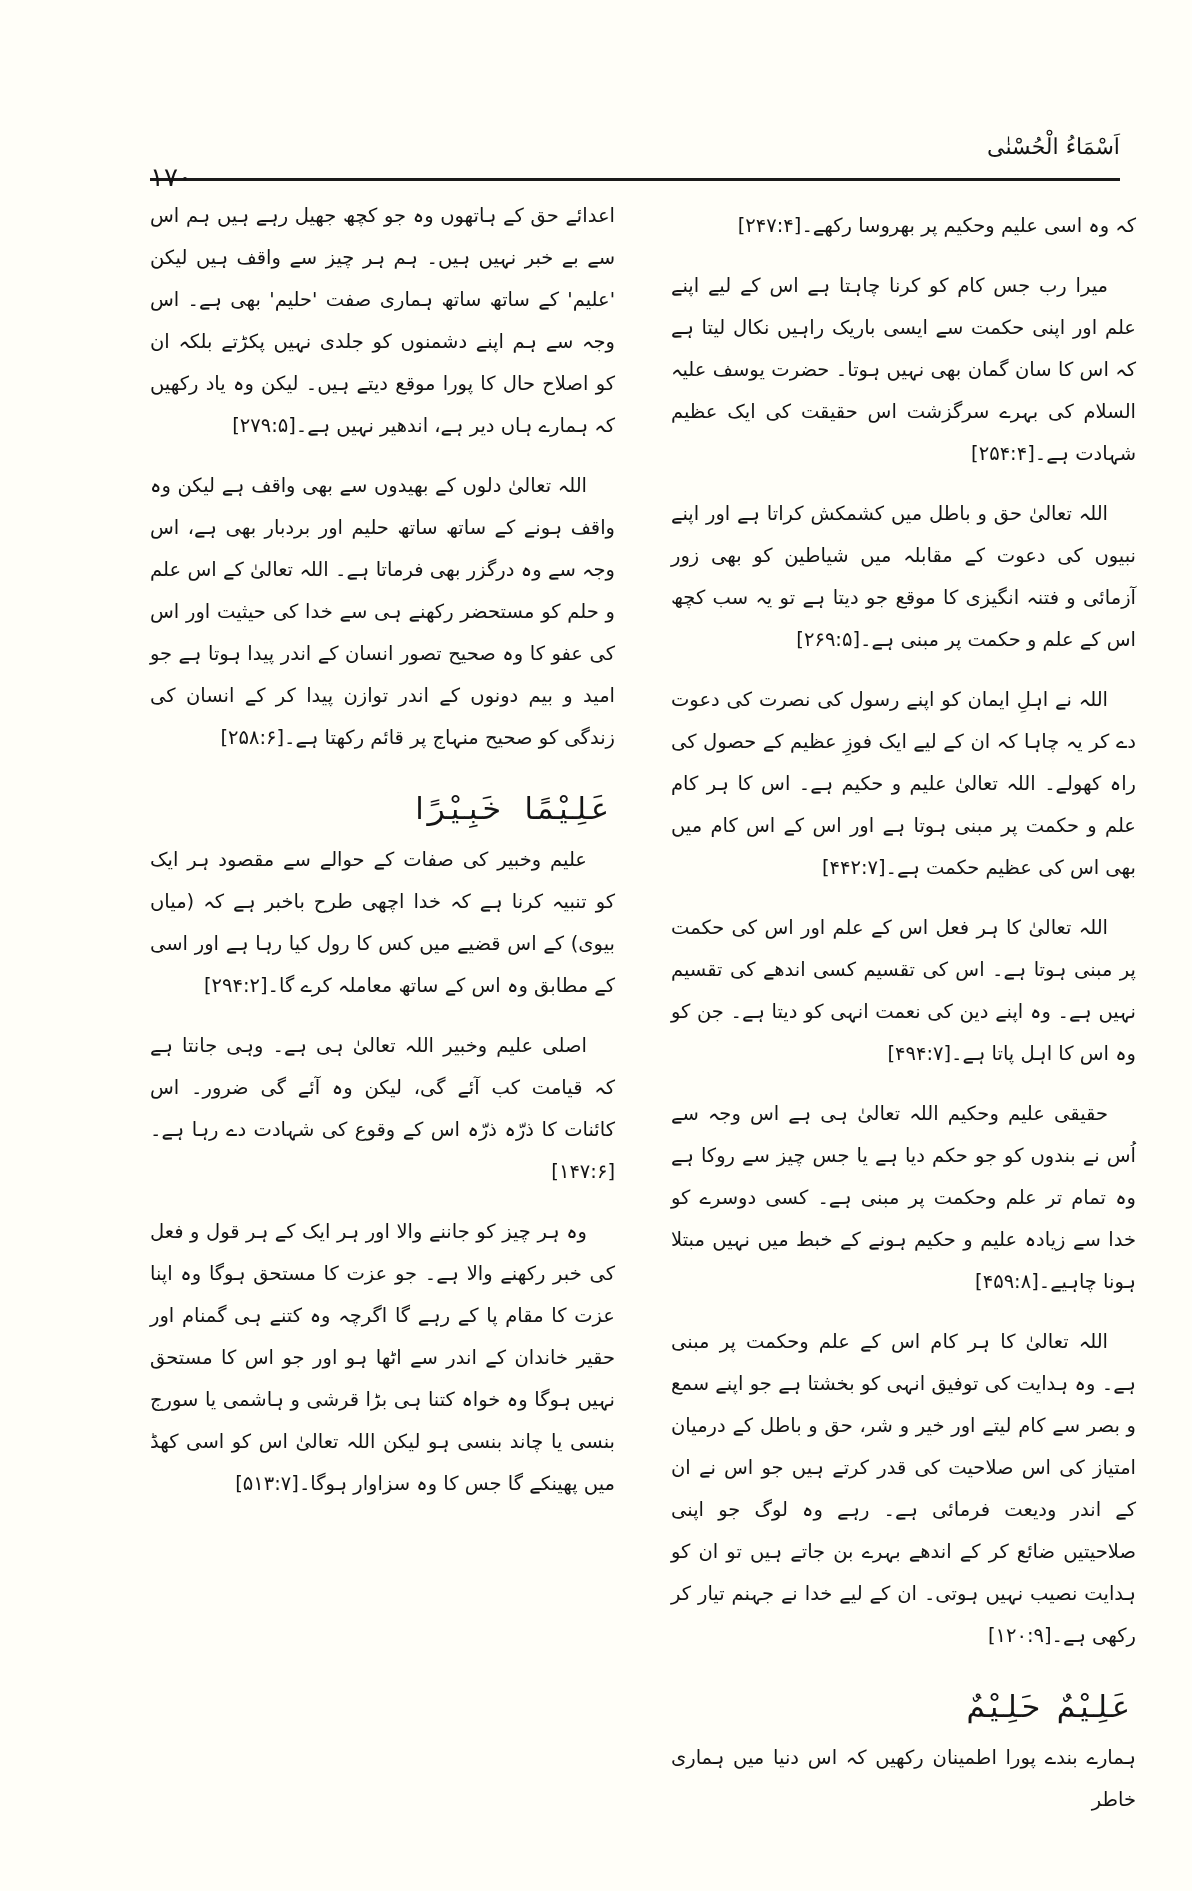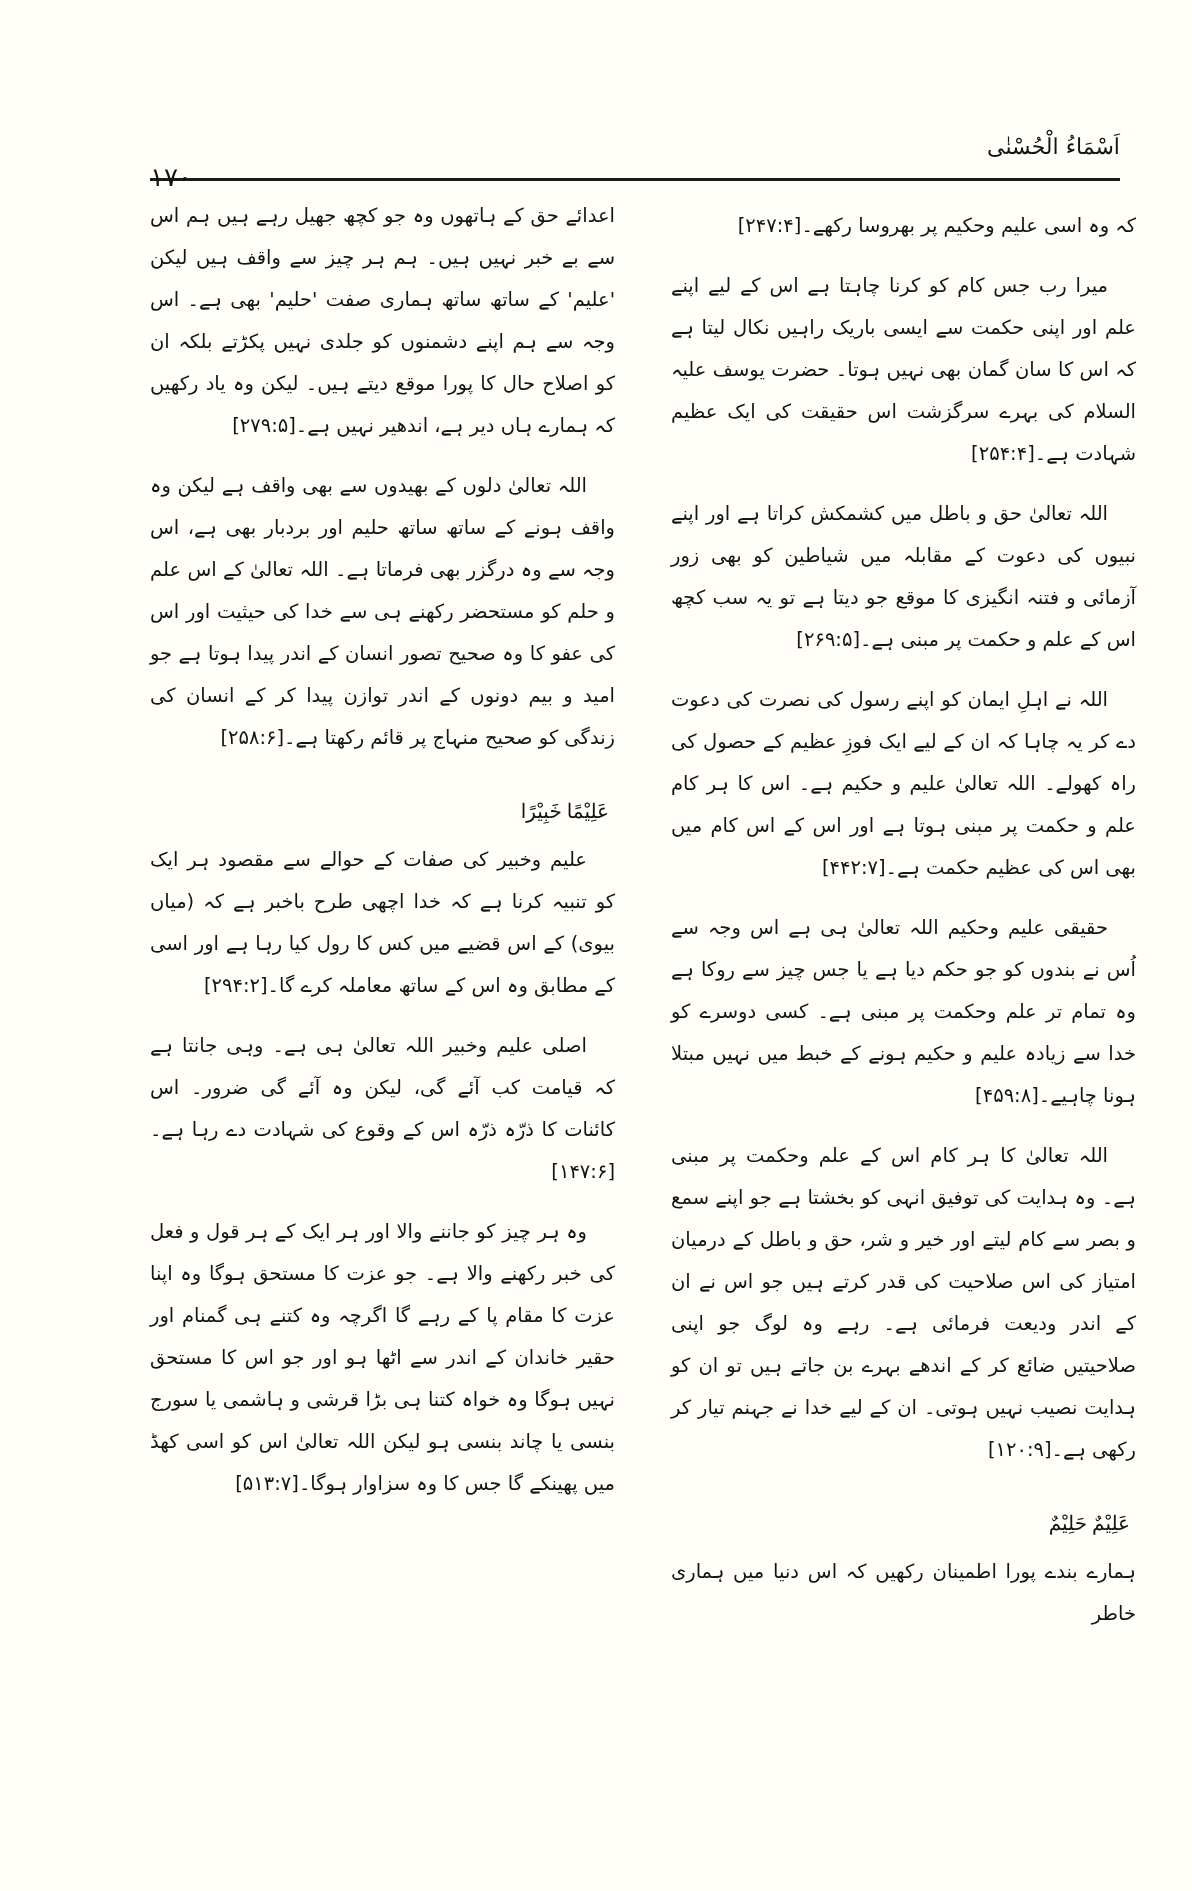--- a/index.html
+++ b/index.html
@@ -23,21 +23,21 @@
   .col {
     position: absolute; top: 205px; width: 465px; direction: rtl; text-align: justify;
     font-size: 19.5px; line-height: 42px;
   }
   .col.right { right: 56px; }
   .col.left { left: 150px; top: 195px; }
   .para { margin: 0 0 18px 0; text-indent: 28px; }
   .para.noindent { text-indent: 0; }
   .ref { white-space: nowrap; }
   .heading {
-    font-family: Liberation Serif, serif; font-size: 20px; line-height: 44px;
+    font-family: Liberation Mono, monospace; font-size: 30px; line-height: 44px;
     margin: 30px 0 6px 0; padding-right: 6px;
   }
 </style>
 </head>
 <body>
 
 <div class="header">
   <span class="title">اَسْمَاءُ الْحُسْنٰی</span>
   <span class="pageno">۱۷۰</span>
 </div>
@@ -47,20 +47,23 @@
     <span>کہ وہ اسی علیم وحکیم پر بھروسا رکھے۔</span><span class="ref">[۲۴۷:۴]</span>
   </p>
   <p class="para">
     <span>میرا رب جس کام کو کرنا چاہتا ہے اس کے لیے اپنے علم اور اپنی حکمت سے ایسی باریک راہیں نکال لیتا ہے کہ اس کا سان گمان بھی نہیں ہوتا۔ حضرت یوسف علیہ السلام کی بہرے سرگزشت اس حقیقت کی ایک عظیم شہادت ہے۔</span><span class="ref">[۲۵۴:۴]</span>
   </p>
   <p class="para">
     <span>اللہ تعالیٰ حق و باطل میں کشمکش کراتا ہے اور اپنے نبیوں کی دعوت کے مقابلہ میں شیاطین کو بھی زور آزمائی و فتنہ انگیزی کا موقع جو دیتا ہے تو یہ سب کچھ اس کے علم و حکمت پر مبنی ہے۔</span><span class="ref">[۲۶۹:۵]</span>
   </p>
   <p class="para">
     <span>اللہ نے اہلِ ایمان کو اپنے رسول کی نصرت کی دعوت دے کر یہ چاہا کہ ان کے لیے ایک فوزِ عظیم کے حصول کی راہ کھولے۔ اللہ تعالیٰ علیم و حکیم ہے۔ اس کا ہر کام علم و حکمت پر مبنی ہوتا ہے اور اس کے اس کام میں بھی اس کی عظیم حکمت ہے۔</span><span class="ref">[۴۴۲:۷]</span>
+  </p>
+  <p class="para">
+    <span>اللہ تعالیٰ کا ہر فعل اس کے علم اور اس کی حکمت پر مبنی ہوتا ہے۔ اس کی تقسیم کسی اندھے کی تقسیم نہیں ہے۔ وہ اپنے دین کی نعمت انہی کو دیتا ہے۔ جن کو وہ اس کا اہل پاتا ہے۔</span><span class="ref">[۴۹۴:۷]</span>
   </p>
   <p class="para">
     <span>حقیقی علیم وحکیم اللہ تعالیٰ ہی ہے اس وجہ سے اُس نے بندوں کو جو حکم دیا ہے یا جس چیز سے روکا ہے وہ تمام تر علم وحکمت پر مبنی ہے۔ کسی دوسرے کو خدا سے زیادہ علیم و حکیم ہونے کے خبط میں نہیں مبتلا ہونا چاہیے۔</span><span class="ref">[۴۵۹:۸]</span>
   </p>
   <p class="para">
     <span>اللہ تعالیٰ کا ہر کام اس کے علم وحکمت پر مبنی ہے۔ وہ ہدایت کی توفیق انہی کو بخشتا ہے جو اپنے سمع و بصر سے کام لیتے اور خیر و شر، حق و باطل کے درمیان امتیاز کی اس صلاحیت کی قدر کرتے ہیں جو اس نے ان کے اندر ودیعت فرمائی ہے۔ رہے وہ لوگ جو اپنی صلاحیتیں ضائع کر کے اندھے بہرے بن جاتے ہیں تو ان کو ہدایت نصیب نہیں ہوتی۔ ان کے لیے خدا نے جہنم تیار کر رکھی ہے۔</span><span class="ref">[۱۲۰:۹]</span>
   </p>
   <div class="heading">عَلِیْمٌ حَلِیْمٌ</div>
   <p class="para noindent">ہمارے بندے پورا اطمینان رکھیں کہ اس دنیا میں ہماری خاطر</p>
 </div>

